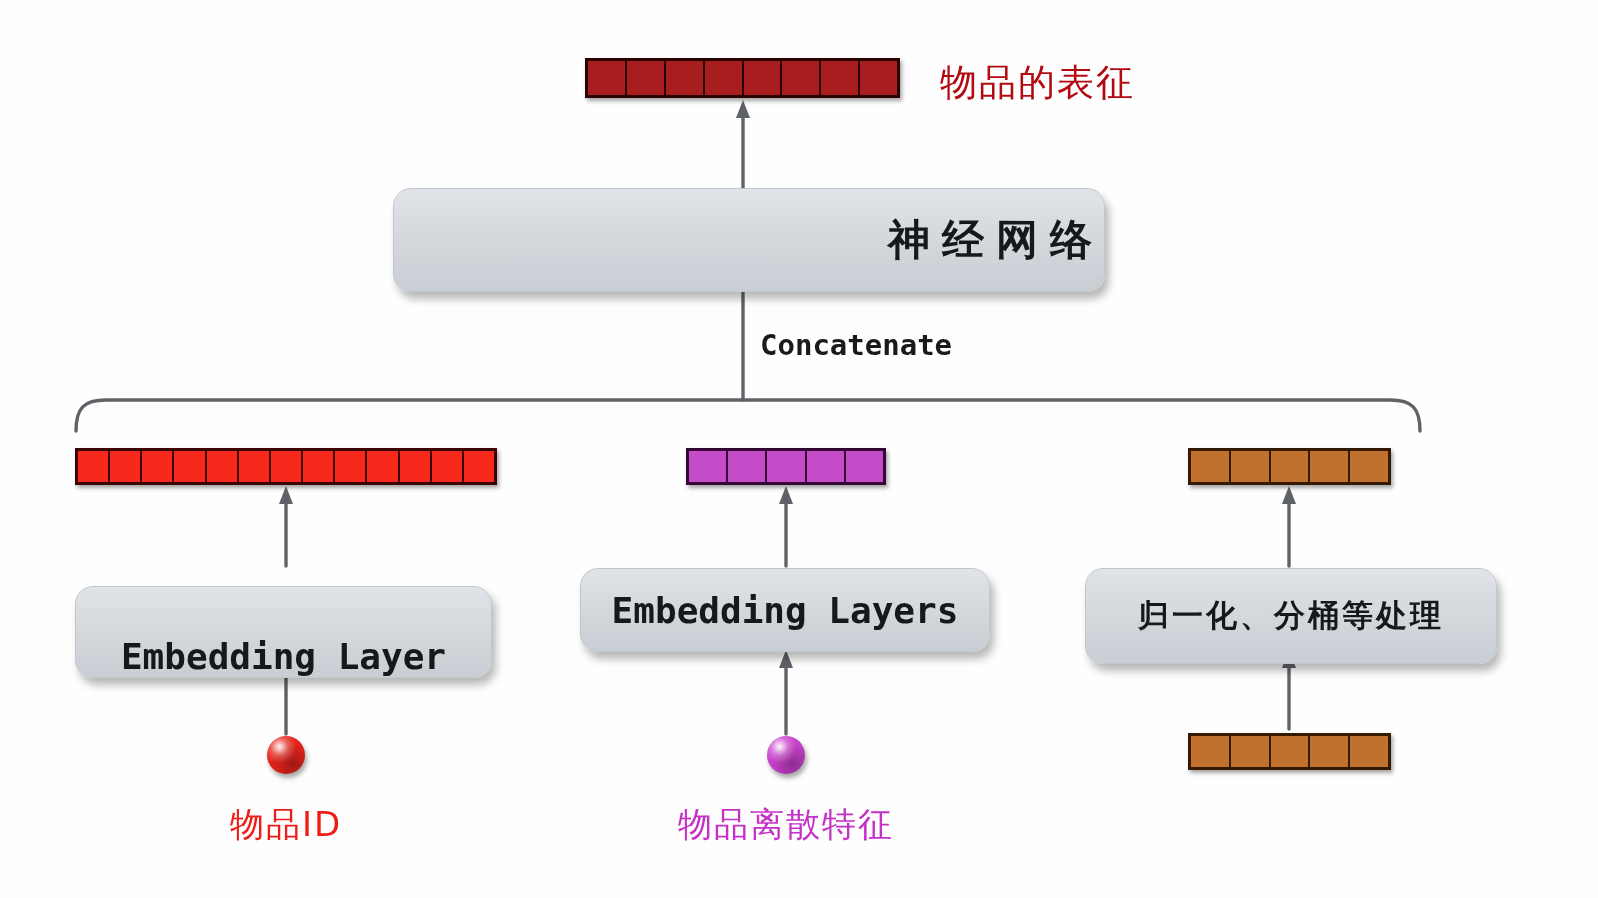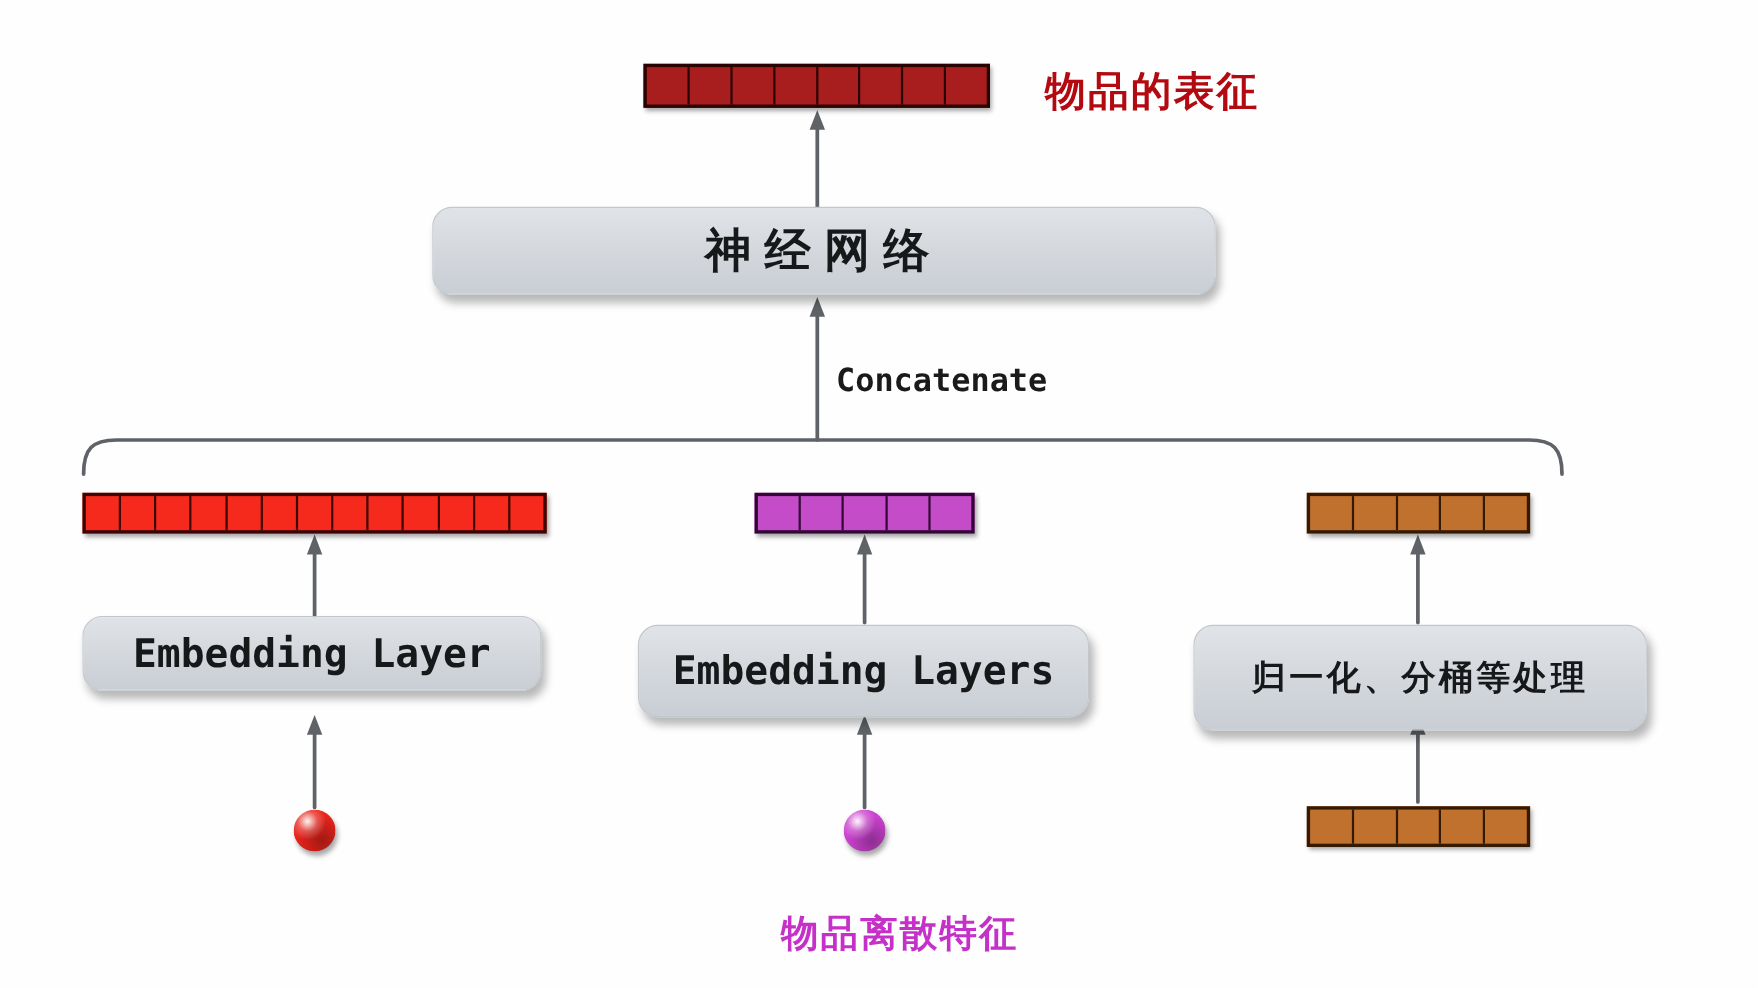--- a/index.html
+++ b/index.html
@@ -31,22 +31,22 @@
     display: flex;
     align-items: center;
     justify-content: center;
   }
   .panel-label {
     color: #16181a;
     font-weight: 700;
   }
   .mono { font-family: "DejaVu Sans Mono", monospace; }
   .cn-label {
-    font-weight: 700;
-    text-align: right;
+    font-weight: 400;
+    text-align: center;
     letter-spacing: 2px;
   }
   .ball {
     width: 38px;
     height: 38px;
     border-radius: 50%;
     background:
       radial-gradient(circle at 33% 28%, rgba(255,255,255,0.95) 0%, rgba(255,255,255,0.25) 24%, rgba(255,255,255,0) 45%),
       radial-gradient(circle at 68% 75%, rgba(0,0,0,0.30) 0%, rgba(0,0,0,0) 60%),
       var(--c, #cc2222);
@@ -87,58 +87,59 @@
       <div class="cell" style="border-color: rgb(42, 2, 2);"></div>
       <div class="cell" style="border-color: rgb(42, 2, 2);"></div>
       <div class="cell" style="border-color: rgb(42, 2, 2);"></div>
       <div class="cell" style="border-color: rgb(42, 2, 2);"></div>
       <div class="cell" style="border-color: rgb(42, 2, 2);"></div>
       <div class="cell" style="border-color: rgb(42, 2, 2);"></div>
       <div class="cell" style="border-color: rgb(42, 2, 2);"></div>
     </div>
   <div class="abs cn-label" style="left: 930px; top: 58px; width: 215px; font-size: 37px; color: rgb(178, 10, 16);">物品的表征</div>
 
-  <div class="panel abs" style="left:393px; top:188px; width:712px; height:80px;">
+  <div class="panel abs" style="left:393px; top:188px; width:712px; height:104px;justify-content:flex-end;">
     <span class="panel-label" style="font-size:42px; letter-spacing:12px;">神经网络</span>
   </div>
 
   <div class="abs mono" style="left:760px; top:328px; font-size:29px; font-weight:700; color:#1a1a1a;">Concatenate</div>
 
   <div class="vector-bar abs" style="left: 75px; top: 448px; width: 422px; height: 37px; background: rgb(245, 42, 28); border-color: rgb(58, 5, 2);">
       <div class="cell" style="border-color: rgb(58, 5, 2);"></div>
       <div class="cell" style="border-color: rgb(58, 5, 2);"></div>
       <div class="cell" style="border-color: rgb(58, 5, 2);"></div>
       <div class="cell" style="border-color: rgb(58, 5, 2);"></div>
       <div class="cell" style="border-color: rgb(58, 5, 2);"></div>
       <div class="cell" style="border-color: rgb(58, 5, 2);"></div>
       <div class="cell" style="border-color: rgb(58, 5, 2);"></div>
       <div class="cell" style="border-color: rgb(58, 5, 2);"></div>
       <div class="cell" style="border-color: rgb(58, 5, 2);"></div>
       <div class="cell" style="border-color: rgb(58, 5, 2);"></div>
       <div class="cell" style="border-color: rgb(58, 5, 2);"></div>
       <div class="cell" style="border-color: rgb(58, 5, 2);"></div>
       <div class="cell" style="border-color: rgb(58, 5, 2);"></div>
     </div>
-  <div class="panel abs" style="left:75px; top:560px; width:417px; height:68px;">
+  <div class="panel abs" style="left:75px; top:586px; width:417px; height:92px;align-items:flex-end;">
     <span class="panel-label mono" style="font-size:36px;">Embedding Layer</span>
   </div>
   <div class="ball abs" style="left: 267px; top: 736px; --c: #e8231b;"></div>
+  <div class="abs cn-label" style="left: 166px; top: 802px; width: 240px; font-size: 34px; color: rgb(238, 28, 20);">物品ID</div>
 
   <div class="vector-bar abs" style="left: 686px; top: 448px; width: 200px; height: 37px; background: rgb(196, 76, 200); border-color: rgb(51, 6, 54);">
       <div class="cell" style="border-color: rgb(51, 6, 54);"></div>
       <div class="cell" style="border-color: rgb(51, 6, 54);"></div>
       <div class="cell" style="border-color: rgb(51, 6, 54);"></div>
       <div class="cell" style="border-color: rgb(51, 6, 54);"></div>
       <div class="cell" style="border-color: rgb(51, 6, 54);"></div>
     </div>
   <div class="panel abs" style="left:580px; top:568px; width:410px; height:84px;">
     <span class="panel-label mono" style="font-size:36px;">Embedding Layers</span>
   </div>
   <div class="ball abs" style="left: 767px; top: 736px; --c: #cb41cf;"></div>
-  <div class="abs cn-label" style="left: 646px; top: 826px; width: 280px; font-size: 34px; color: rgb(197, 49, 200);">物品离散特征</div>
+  <div class="abs cn-label" style="left: 646px; top: 802px; width: 280px; font-size: 34px; color: rgb(197, 49, 200);">物品离散特征</div>
 
   <div class="vector-bar abs" style="left: 1188px; top: 448px; width: 203px; height: 37px; background: rgb(193, 113, 46); border-color: rgb(53, 26, 2);">
       <div class="cell" style="border-color: rgb(53, 26, 2);"></div>
       <div class="cell" style="border-color: rgb(53, 26, 2);"></div>
       <div class="cell" style="border-color: rgb(53, 26, 2);"></div>
       <div class="cell" style="border-color: rgb(53, 26, 2);"></div>
       <div class="cell" style="border-color: rgb(53, 26, 2);"></div>
     </div>
   <div class="panel abs" style="left:1085px; top:568px; width:412px; height:96px;">
     <span class="panel-label" style="font-size:31px; letter-spacing:3px;">归一化、分桶等处理</span>

